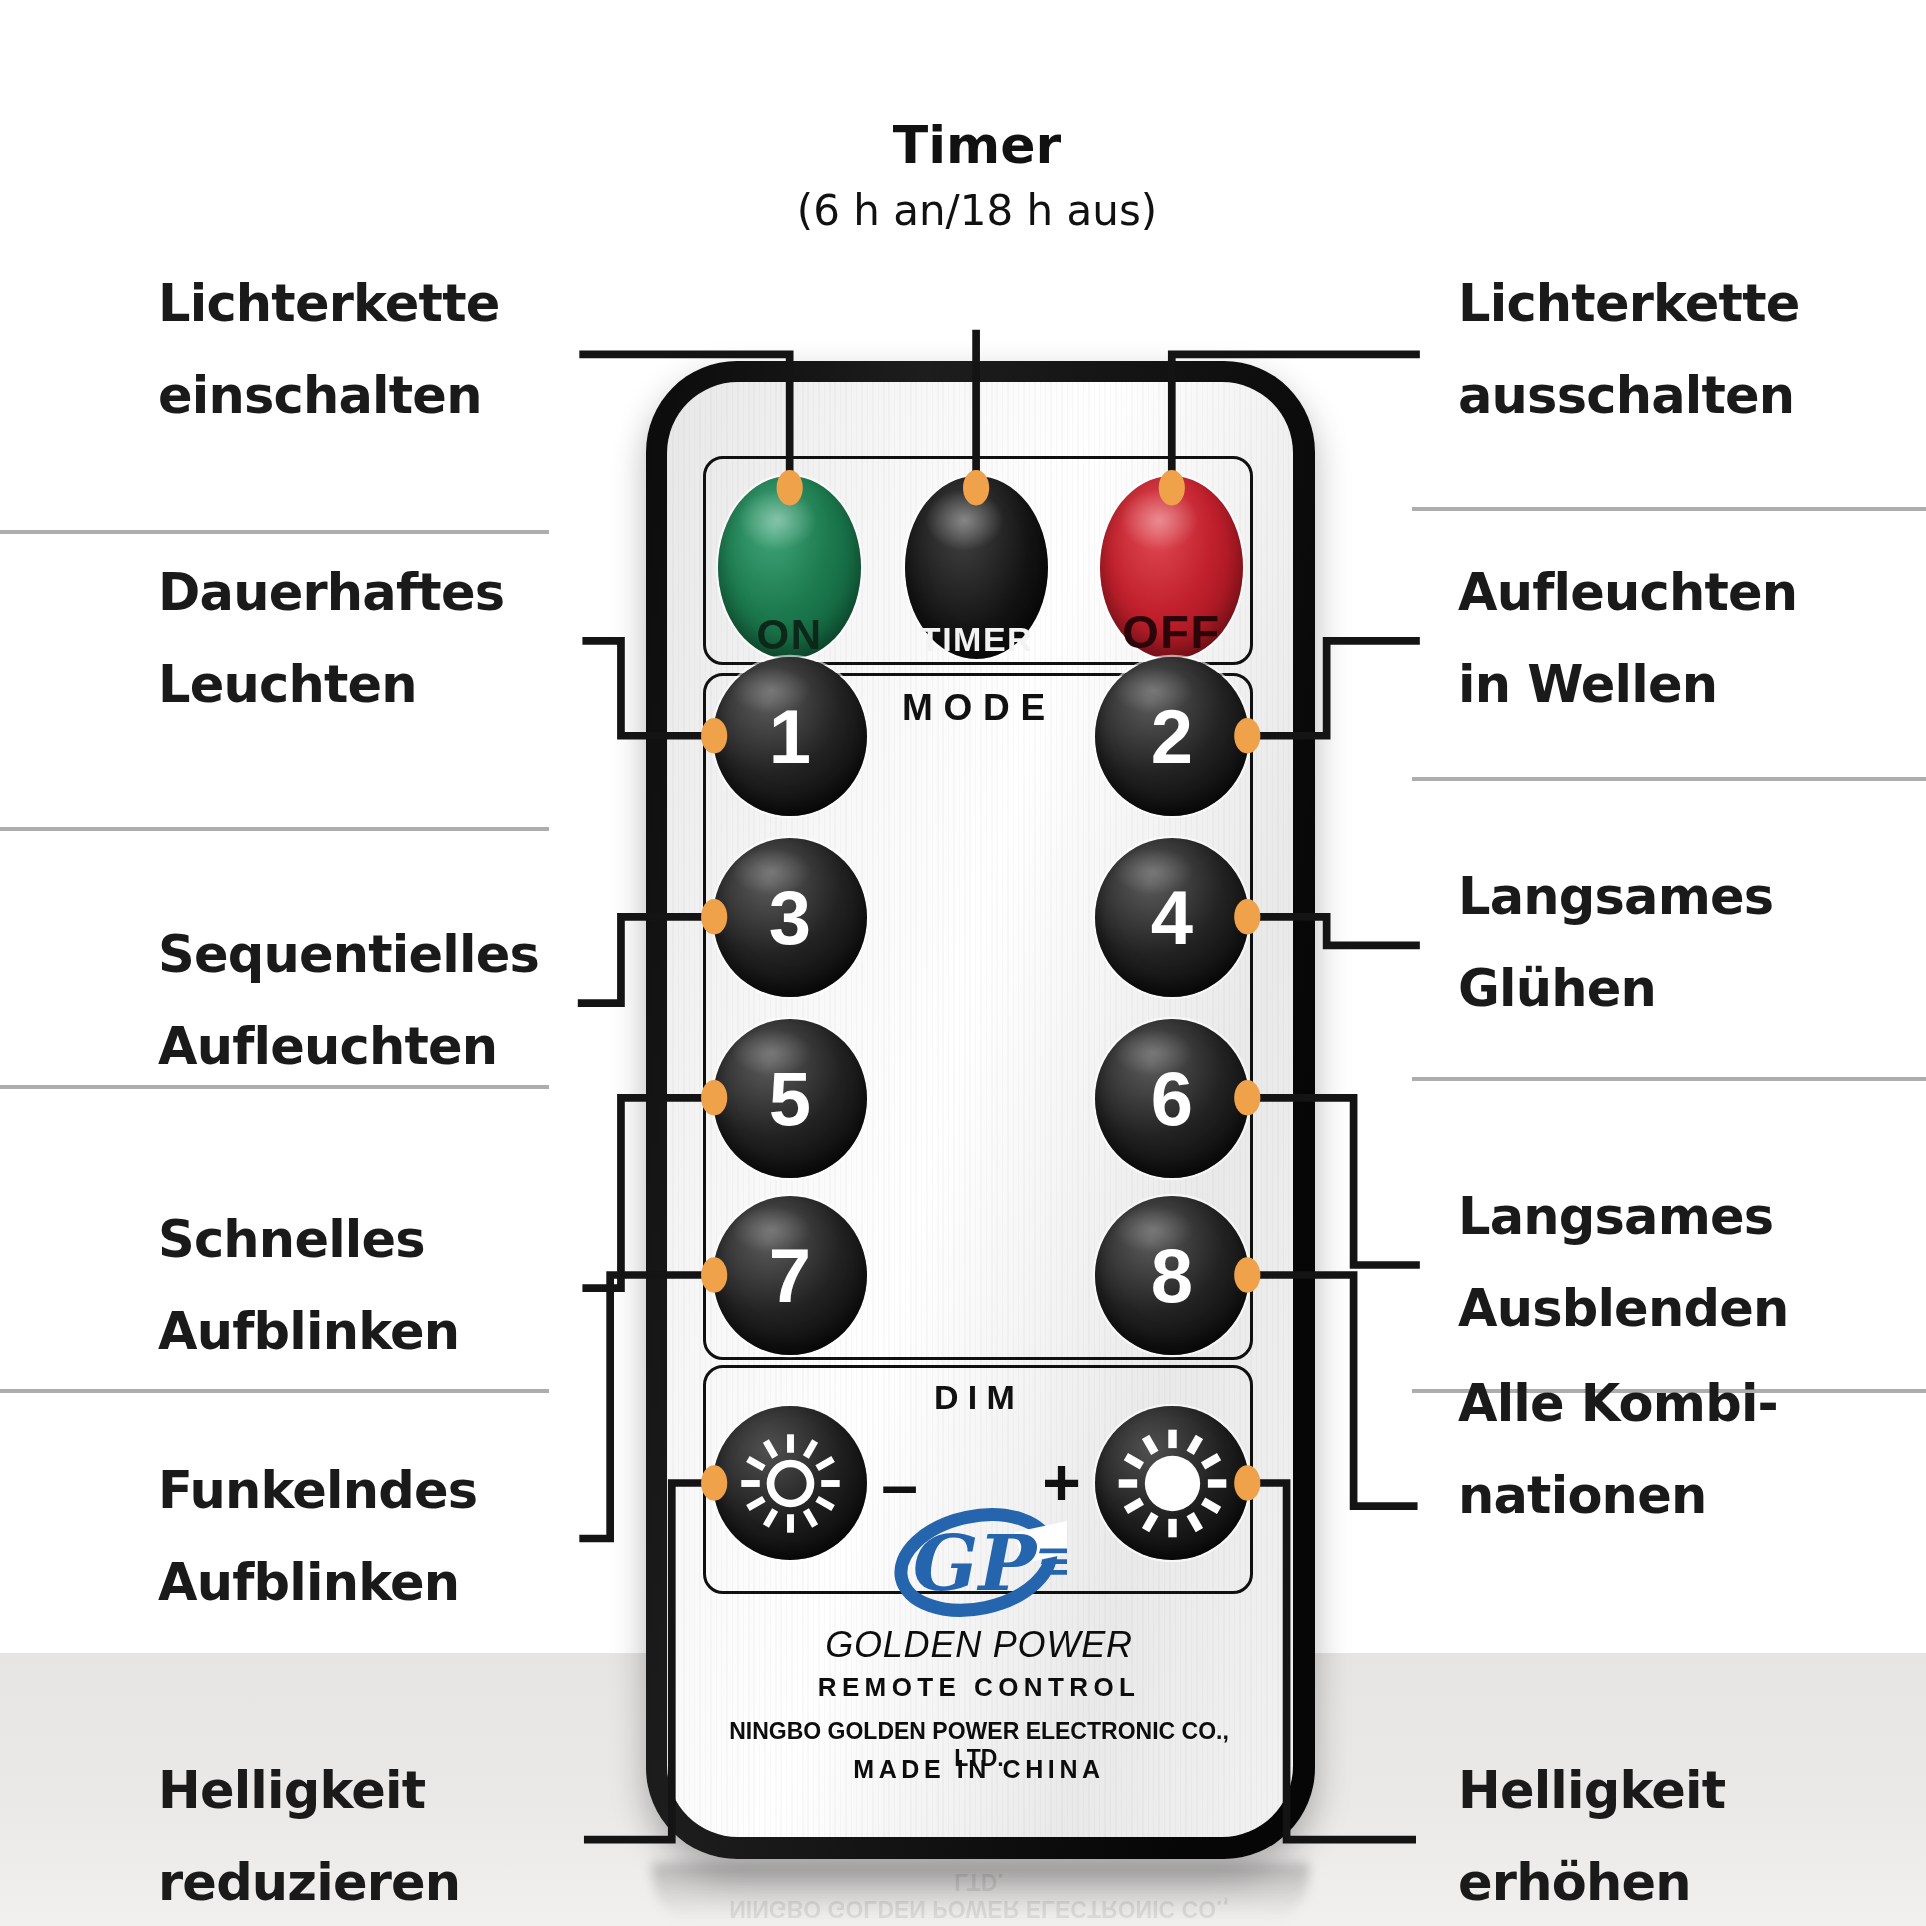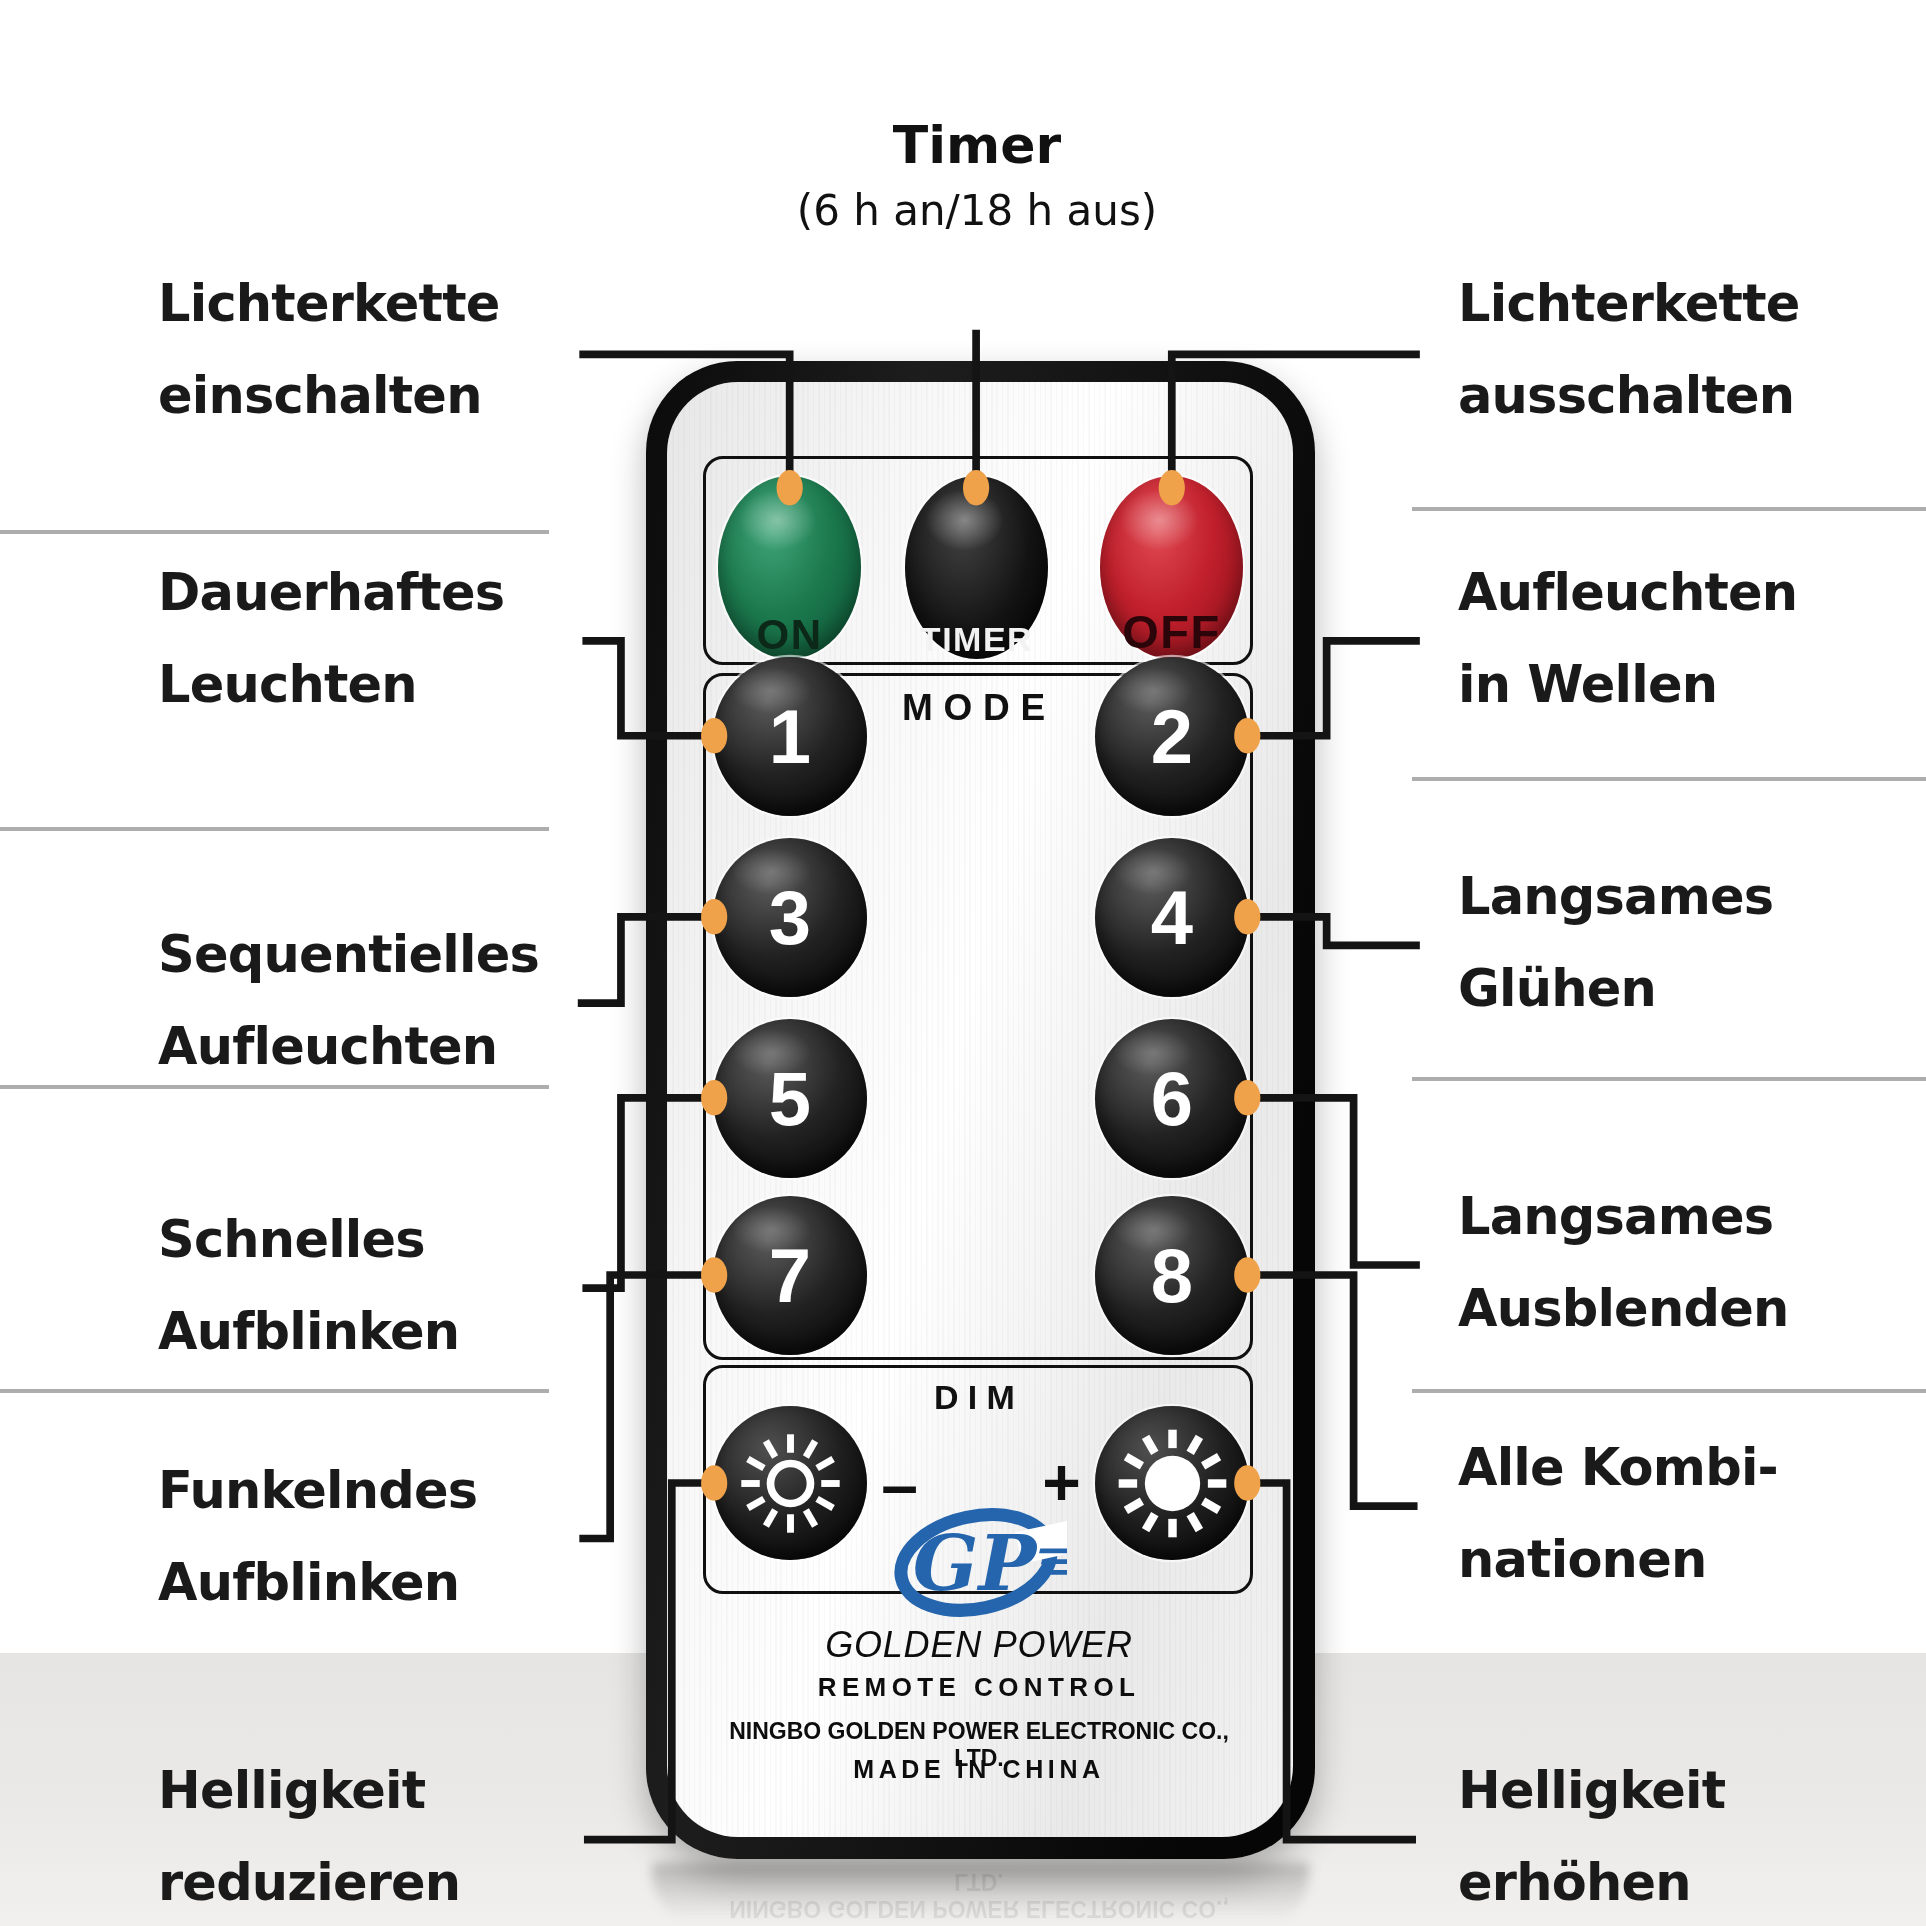--- a/index.html
+++ b/index.html
@@ -87,21 +87,21 @@
   #connectors{position:absolute;left:0;top:0;z-index:6;}
 
   
   .lbl{position:absolute;z-index:7;color:#1a1a1a;white-space:nowrap;
        font:700 51px/92px "DejaVu Sans",sans-serif;letter-spacing:-0.8px;}
   #lblL1{left:158px;top:258px;} #lblL2{left:158px;top:547px;}
   #lblL3{left:158px;top:909px;} #lblL4{left:158px;top:1194px;}
   #lblL5{left:158px;top:1445px;} #lblL6{left:158px;top:1745px;}
   #lblR1{left:1458px;top:258px;} #lblR2{left:1458px;top:547px;}
   #lblR3{left:1458px;top:851px;} #lblR4{left:1458px;top:1171px;}
-  #lblR5{left:1458px;top:1422px;} #lblR6{left:1458px;top:1745px;}
+  #lblR5{left:1458px;top:1358px;} #lblR6{left:1458px;top:1745px;}
 
   #title-block{position:absolute;left:669px;top:114px;width:616px;text-align:center;z-index:7;color:#111;}
   #title-heading{font:700 52px/63px "DejaVu Sans",sans-serif;}
   #title-sub{font:400 42px/55px "DejaVu Sans",sans-serif;margin-top:6.2px;}
 </style>
 </head>
 <body>
 
 <div id="stage">
 

